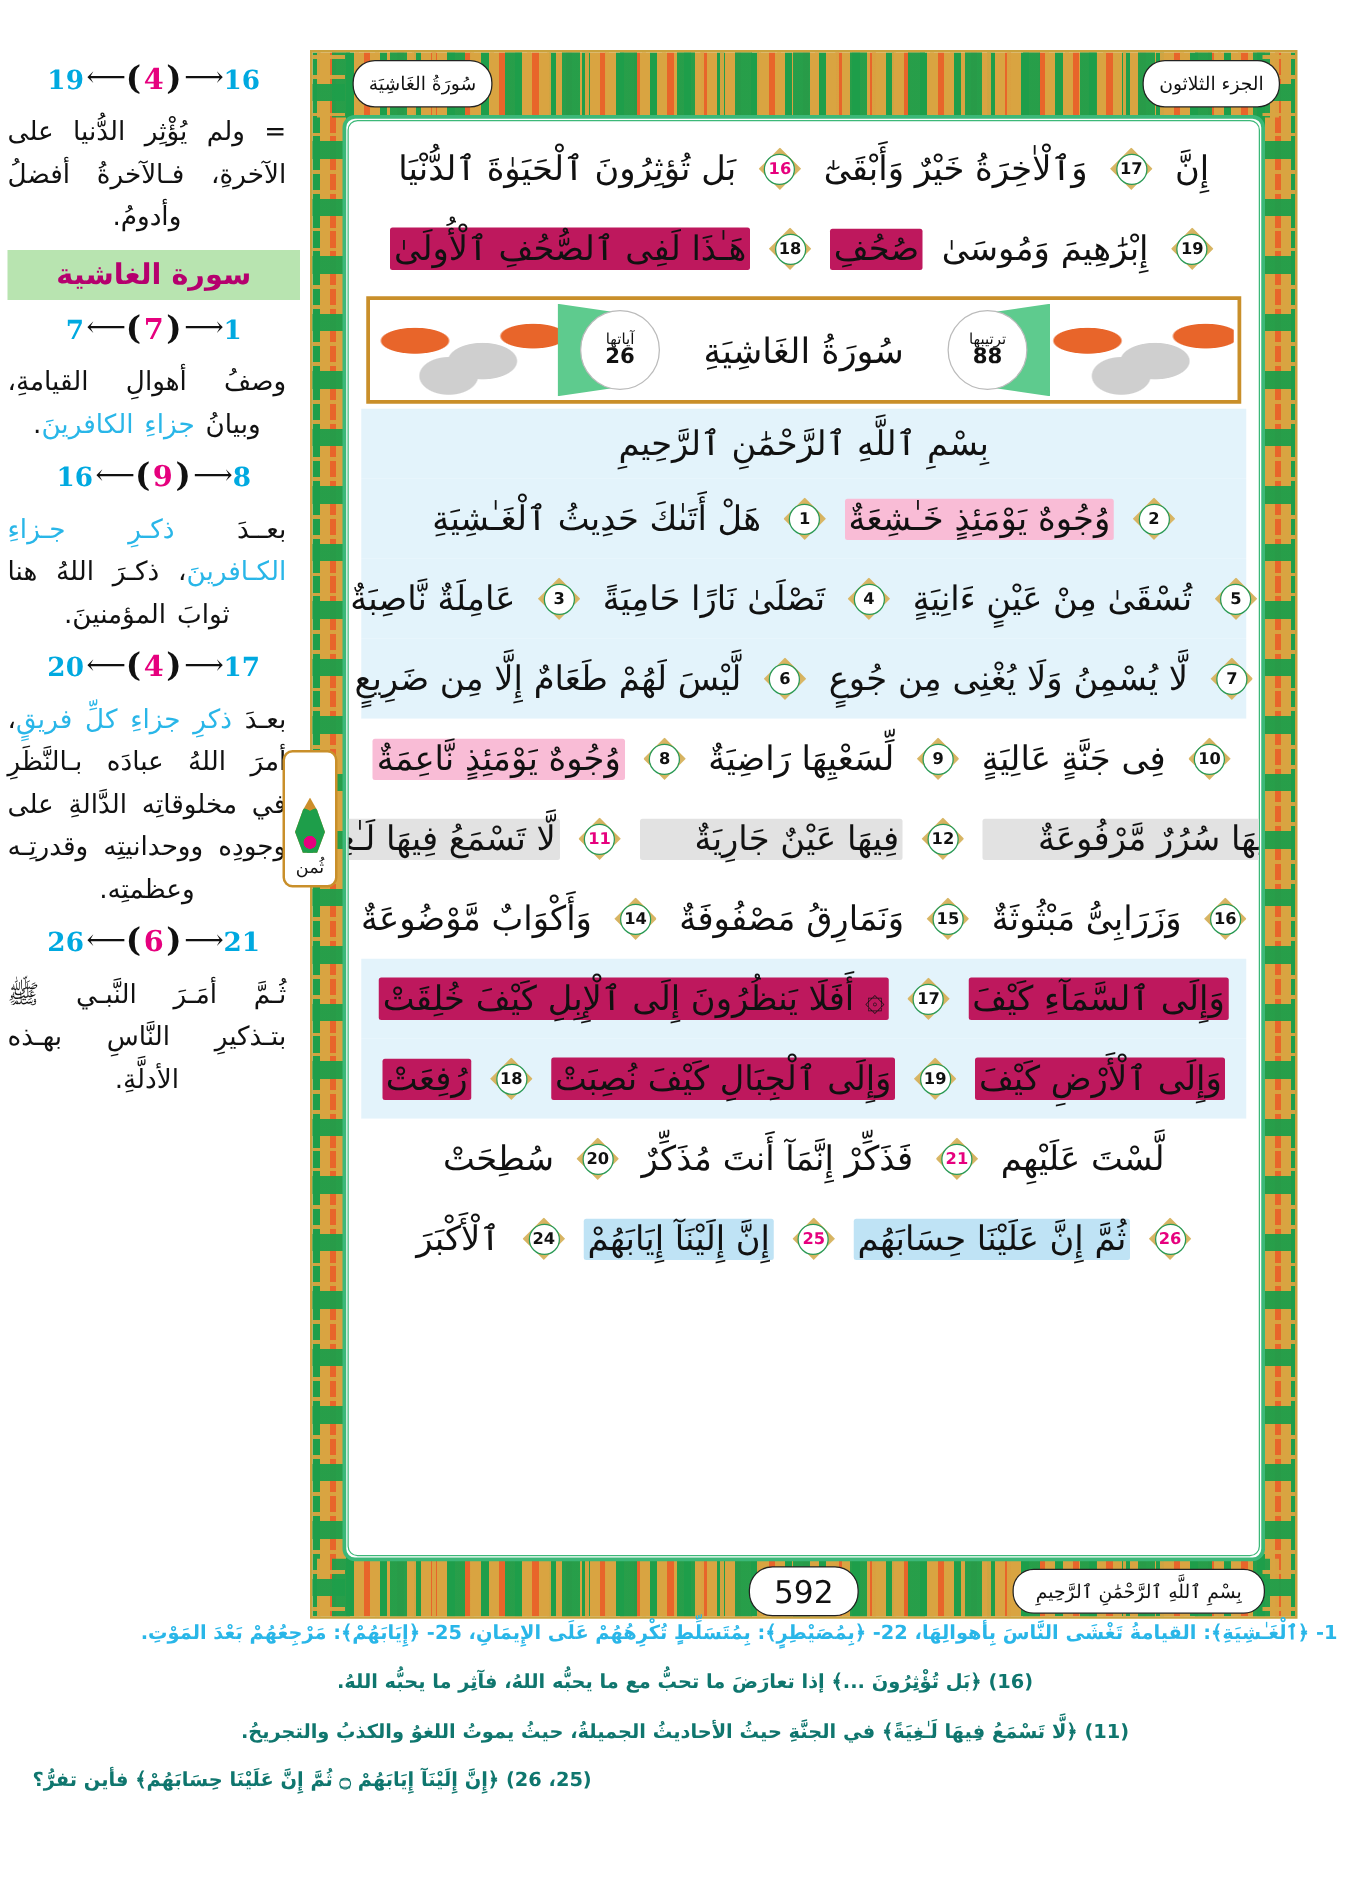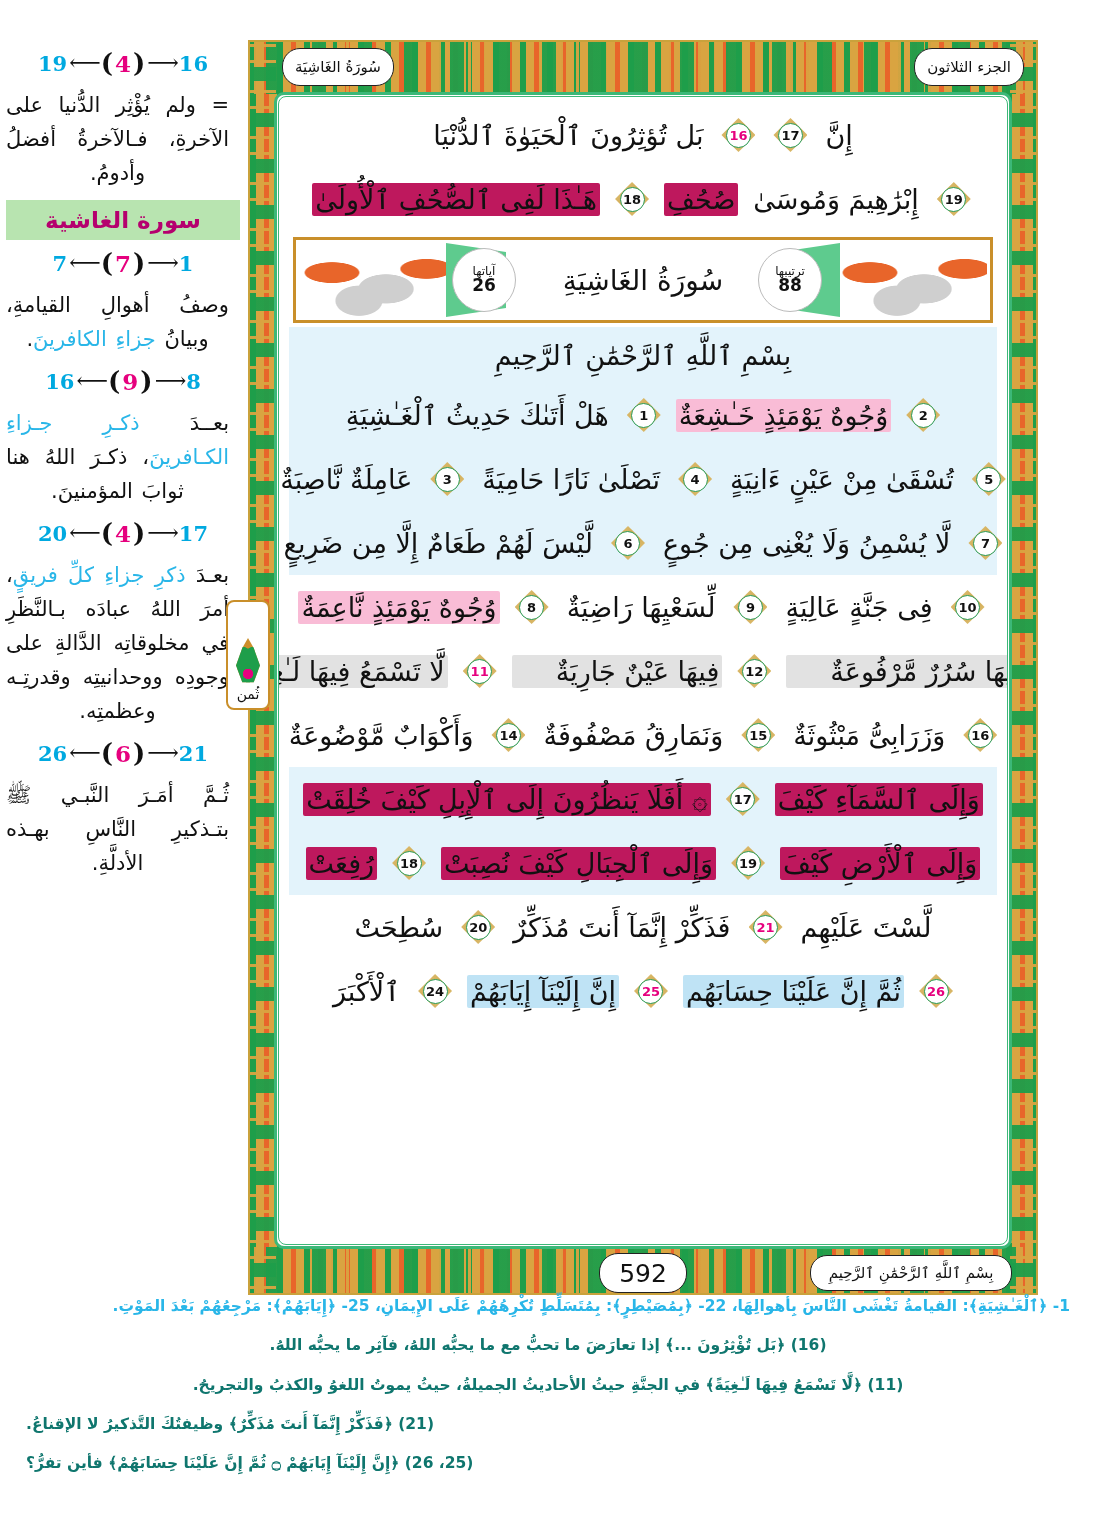--- a/index.html
+++ b/index.html
@@ -210,21 +210,21 @@
     border-radius:22px;padding:6px 50px;
     font-size:28px;color:#111;
   }
   .sb-badge{
     position:absolute;z-index:4;top:50%;transform:translateY(-50%);
     width:62px;height:62px;border-radius:50%;background:#fff;
     border:1.5px solid #bbb;
     display:flex;flex-direction:column;align-items:center;justify-content:center;
     line-height:1.05;
   }
-  .sb-badge.l{left:156px;}
+  .sb-badge.l{left:168px;}
   .sb-badge.r{right:168px;}
   .sb-badge .t{font-size:12px;color:#111;}
   .sb-badge .v{font-size:17px;color:#111;font-weight:bold;}
 
   
   .notes{
     position:absolute;left:0;right:0;top:1295px;
     padding:0 26px;box-sizing:border-box;
     direction:rtl;text-align:right;
   }
@@ -320,20 +320,21 @@
     <div class="frame-in">
       <div class="body">
 
         <div id="prev-lines">
             <div class="ayah-line band-white">
               <span class="seg ">بَل تُؤثِرُونَ ٱلْحَيَوٰةَ ٱلدُّنْيَا</span>
               <span class="ayahmark">
                 <i></i>
                 <b class="pinknum">16</b>
               </span>
+              <span class="seg ">وَٱلْاٰخِرَةُ خَيْرٌ وَأَبْقَىٰٓ</span>
               <span class="ayahmark">
                 <i></i>
                 <b>17</b>
               </span>
               <span class="seg ">إِنَّ</span>
             </div>
             <div class="ayah-line band-white">
               <span class="seg hl-yellow">هَـٰذَا لَفِى ٱلصُّحُفِ ٱلْأُولَىٰ</span>
               <span class="ayahmark">
                 <i></i>
@@ -521,17 +522,16 @@
     </div>
 
     <div class="basmala-foot">بِسْمِ ٱللَّهِ ٱلرَّحْمَٰنِ ٱلرَّحِيمِ</div>
     <div class="pagenum">592</div>
   </div>
 
   <div class="notes">
     <p class="note cyan r">1- ﴿ٱلْغَـٰشِيَةِ﴾: القيامةُ تَغْشَى النَّاسَ بِأهوالِهَا، 22- ﴿بِمُصَيْطِرٍ﴾: بِمُتَسَلِّطٍ تُكْرِهُهُمْ عَلَى الإِيمَانِ، 25- ﴿إِيَابَهُمْ﴾: مَرْجِعُهُمْ بَعْدَ المَوْتِ.</p>
     <p class="note pink c">(16) ﴿بَل تُؤْثِرُونَ ...﴾ إذا تعارَضَ ما تحبُّ مع ما يحبُّه اللهُ، فآثِر ما يحبُّه اللهُ.</p>
     <p class="note pink c">(11) ﴿لَّا تَسْمَعُ فِيهَا لَـٰغِيَةً﴾ في الجنَّةِ حيثُ الأحاديثُ الجميلةُ، حيثُ يموتُ اللغوُ والكذبُ والتجريحُ.</p>
-    <p class="note pink lft">(21) ﴿فَذَكِّرْ إِنَّمَآ أَنتَ مُذَكِّرٌ﴾ وظيفتُكَ التَّذكيرُ لا الإقناعُ.</p>
     <p class="note pink lft">(25، 26) ﴿إِنَّ إِلَيْنَآ إِيَابَهُمْ ۝ ثُمَّ إِنَّ عَلَيْنَا حِسَابَهُمْ﴾ فأين تفرُّ؟</p>
   </div>
 
 </div>
 
 </body></html>

